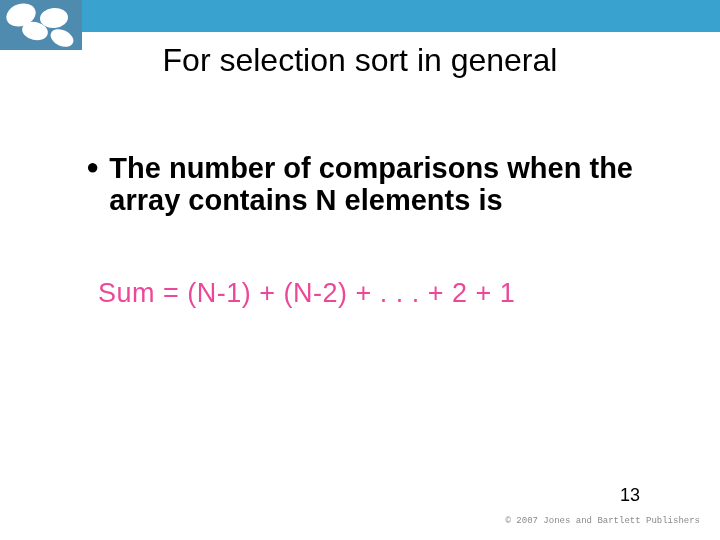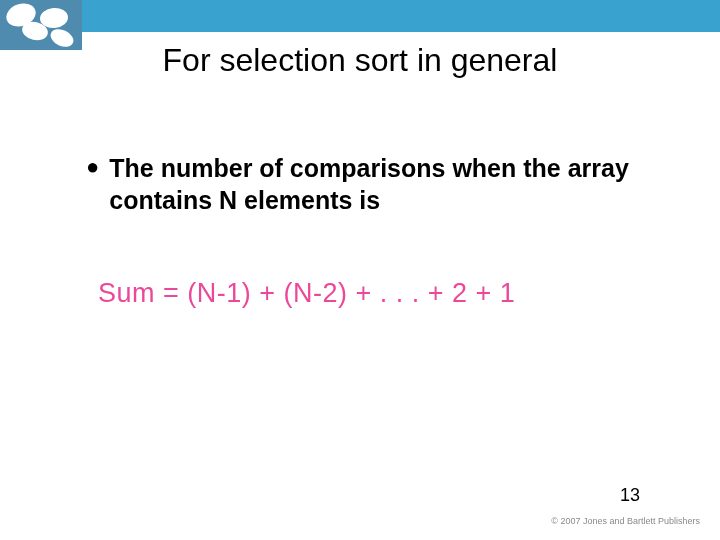--- a/index.html
+++ b/index.html
@@ -8,25 +8,25 @@
   .topbar { position: absolute; top: 0; left: 0; width: 100%; height: 32px; background: #3aa2ce; }
   .leafbox { position: absolute; top: 0; left: 0; width: 82px; height: 50px; background: #4e8bae; overflow: hidden; }
   .leaf { position: absolute; border-radius: 50%; background: #fff; }
   .leaf.a { width: 30px; height: 22px; top: 4px; left: 6px; transform: rotate(-18deg); }
   .leaf.b { width: 26px; height: 18px; top: 22px; left: 22px; transform: rotate(12deg); }
   .leaf.c { width: 28px; height: 20px; top: 8px; left: 40px; transform: rotate(-5deg); }
   .leaf.d { width: 24px; height: 16px; top: 30px; left: 50px; transform: rotate(25deg); }
   .title { position: absolute; top: 42px; left: 0; width: 100%; text-align: center; font-size: 32px; font-weight: 400; color: #000; }
   .bullet-row { position: absolute; top: 152px; left: 86px; right: 60px; display: flex; align-items: flex-start; }
   .bullet-dot { font-size: 22px; line-height: 30px; margin-right: 10px; color: #000; }
-  .bullet-text { font-size: 25px; line-height: 32px; font-weight: 700; color: #000; }
+  .bullet-text { font-size: 29px; line-height: 32px; font-weight: 700; color: #000; }
   .formula { position: absolute; top: 278px; left: 98px; font-size: 27px; color: #ec4899; letter-spacing: 0.5px; }
   .pagenum { position: absolute; bottom: 30px; right: 80px; font-size: 18px; color: #000; margin-left: 20px; }
   .watermark { position: absolute; bottom: 10px; right: 20px; font-size: 9px; color: #8a8a8a; }
-  .copy { font-family: Liberation Sans, sans-serif; }
+  .copy { font-family: Liberation Mono, monospace; }
 </style>
 </head>
 <body>
 
 <div class="slide">
   <div class="topbar"></div>
   <div class="leafbox">
     <div class="leaf a"></div>
     <div class="leaf b"></div>
     <div class="leaf c"></div>

